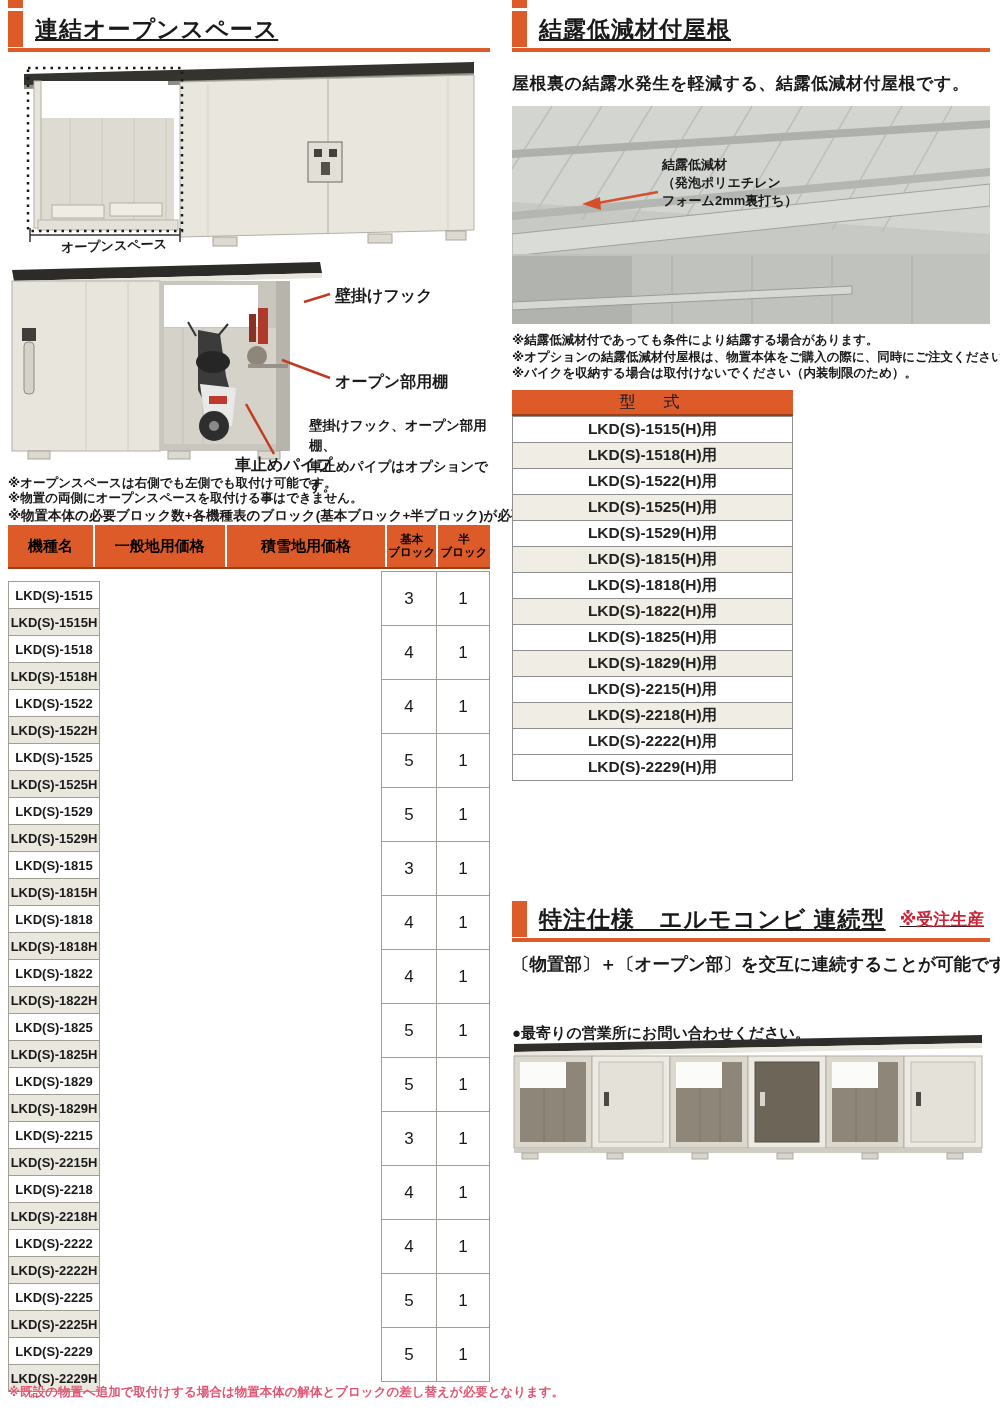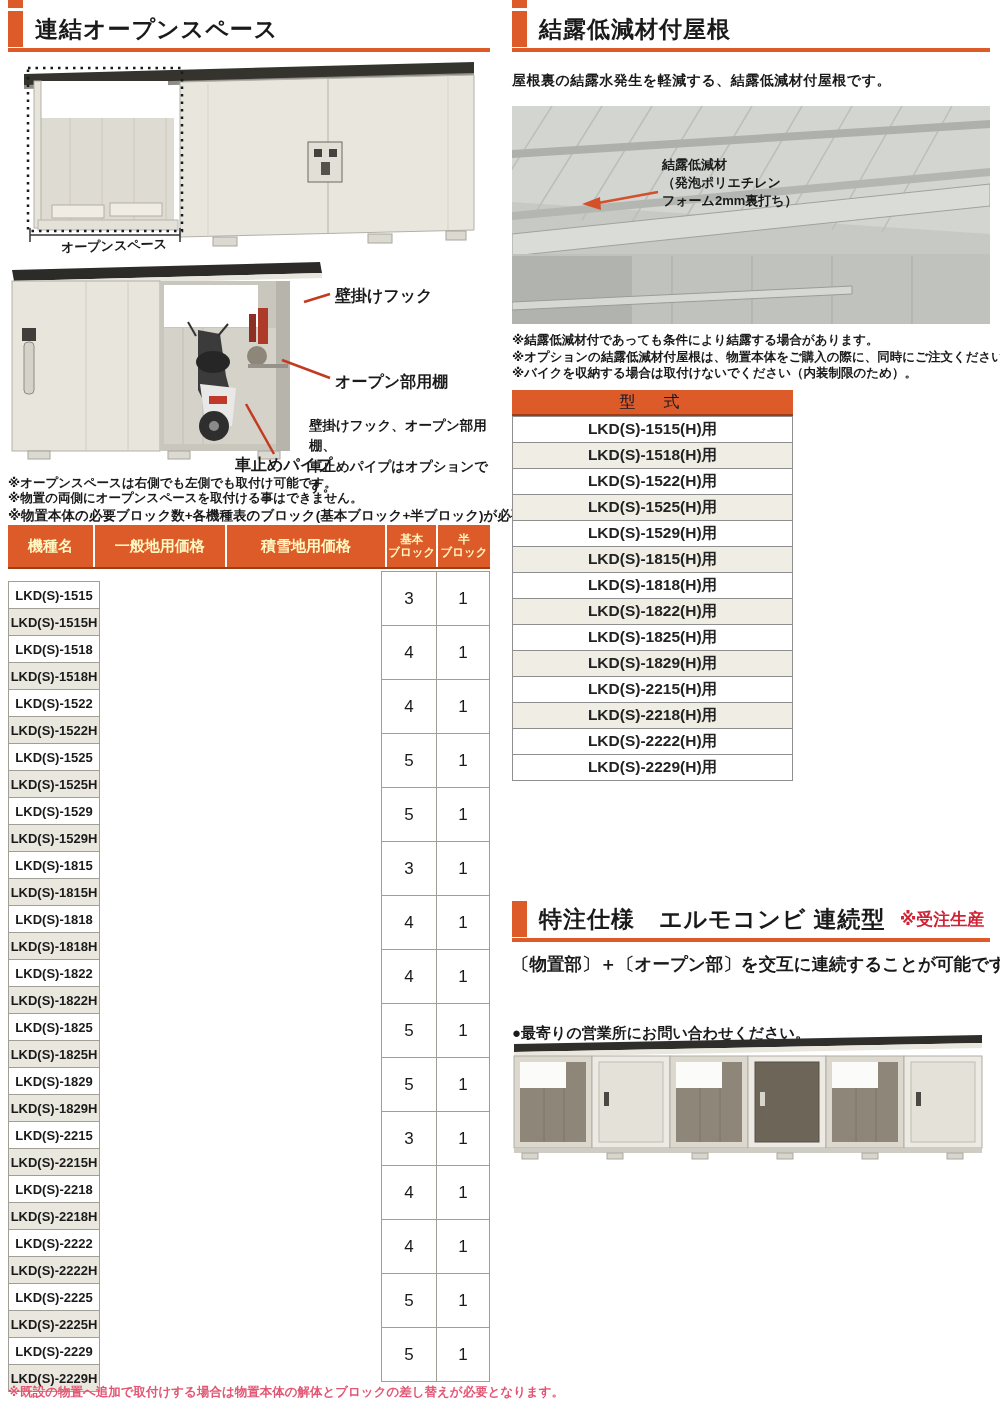--- a/index.html
+++ b/index.html
@@ -14,59 +14,59 @@
   *{margin:0;padding:0;box-sizing:content-box;}
   html,body{background:#fff;}
   body{
     width:1000px;height:1413px;position:relative;overflow:hidden;
     font-family:"Liberation Sans","DejaVu Sans",sans-serif;color:#1a1a1a;
   }
   .col-left{position:absolute;left:8px;top:0;width:482px;height:1413px;}
   .col-right{position:absolute;left:512px;top:0;width:478px;height:1413px;}
   .corner-sliver{position:absolute;left:0;top:0;width:15px;height:8px;background:var(--orange);}
   
-  .sec-head{position:absolute;left:0;right:0;height:38px;border-bottom:4px solid var(--orange);display:flex;align-items:center;}
+  .sec-head{position:absolute;left:0;right:0;height:38px;border-bottom:4px solid var(--orange);display:flex;align-items:center;text-decoration:underline;}
   .sec-bar{width:15px;height:36px;background:var(--orange);margin-right:12px;flex:0 0 auto;}
   .sec-title{font-size:23px;font-weight:bold;letter-spacing:1px;white-space:nowrap;}
   .badge-red{color:var(--red);font-size:17px;font-weight:bold;margin-left:14px;white-space:nowrap;}
   
   .illo1{position:absolute;top:54px;left:0;width:482px;height:202px;}
   .dim-label{position:absolute;left:40px;top:183px;width:132px;text-align:center;font-size:13px;font-weight:bold;transform:rotate(-2deg);}
   .illo2{position:absolute;top:258px;left:0;width:482px;height:216px;}
   .lbl{position:absolute;font-size:16px;font-weight:bold;white-space:nowrap;}
   .lbl-hook{left:327px;top:28px;}
   .lbl-shelf{left:327px;top:114px;}
   .lbl-stop{left:227px;top:197px;}
   .opt-caption{position:absolute;left:301px;top:158px;font-size:13.5px;font-weight:bold;line-height:1.5;white-space:pre-line;}
   .notes{position:absolute;top:476px;left:0;}
   .note{font-size:12.5px;font-weight:bold;line-height:1.2;white-space:nowrap;}
   .note-lg{font-size:13.5px;margin-top:2px;}
   
   .ptable{position:absolute;top:525px;left:0;width:482px;}
   .pt-head{display:flex;height:42px;background:var(--orange);border-bottom:2px solid var(--orange-dk);}
-  .th{color:#fef9c3;font-weight:bold;display:flex;align-items:center;justify-content:center;box-sizing:border-box;border-right:2px solid #fff;}
+  .th{color:#000000;font-weight:bold;display:flex;align-items:center;justify-content:center;box-sizing:border-box;border-right:2px solid #fff;}
   .th-model{width:92px;font-size:15px;}
   .th-p1{width:140px;font-size:15px;}
   .th-p2{width:170px;font-size:15px;}
   .th-b{width:54px;font-size:11.5px;line-height:1.15;white-space:pre-line;text-align:center;}
   .th-h{width:55px;border-right:none;}
   .pt-body{position:relative;height:813px;margin-top:2px;}
   .pt-models{position:absolute;left:0;top:0;width:92px;}
   .mcell{height:28px;margin-top:-1px;box-sizing:border-box;border:1px solid var(--border);background:#fff;display:flex;align-items:center;justify-content:center;font-size:13px;font-weight:bold;white-space:nowrap;}
   .pt-models .mcell:first-child{margin-top:10px;}
   .mcell.alt{background:var(--alt);}
   .pt-prices{position:absolute;left:92px;top:0;width:281px;height:811px;background:#fff;}
   .pt-blocks{position:absolute;left:373px;top:0;width:109px;}
   .bpair{height:55px;margin-top:-1px;box-sizing:border-box;border:1px solid var(--border);display:flex;background:#fff;}
   .pt-blocks .bpair:first-child{margin-top:0;}
   .bcell{width:54px;border-right:1px solid var(--border);display:flex;align-items:center;justify-content:center;font-size:17px;}
   .hcell{flex:1;display:flex;align-items:center;justify-content:center;font-size:17px;}
   .footnote{position:absolute;top:1384px;left:0;font-size:12.5px;font-weight:bold;color:var(--pink);white-space:nowrap;}
   
-  .lead{position:absolute;top:72px;left:0;font-size:14px;font-weight:bold;white-space:nowrap;letter-spacing:0.5px;}
+  .lead{position:absolute;top:72px;left:0;font-size:17px;font-weight:bold;white-space:nowrap;letter-spacing:0.5px;}
   .roofphoto{position:absolute;top:106px;left:0;width:478px;height:222px;}
   .photo-label{position:absolute;left:150px;top:50px;font-size:13px;font-weight:bold;line-height:1.4;white-space:pre-line;}
   .rnotes{position:absolute;top:332px;left:0;}
   .rnote{font-size:12.5px;font-weight:bold;line-height:1.32;white-space:nowrap;}
   .mtable{position:absolute;top:390px;left:0;width:281px;}
   .mt-head{height:26px;background:var(--orange);color:#0f172a;font-size:16px;font-weight:normal;display:flex;align-items:center;justify-content:center;border-bottom:2px solid var(--orange-dk);box-sizing:border-box;letter-spacing:6px;}
   .mrow{height:27px;margin-top:-1px;box-sizing:border-box;border:1px solid #8f8f8f;background:#fff;display:flex;align-items:center;justify-content:center;font-size:15.5px;font-weight:bold;color:#222;white-space:nowrap;}
   .mt-body .mrow:first-child{margin-top:0;}
   .mrow.alt{background:var(--alt2);text-align:right;}
   .sec-head2{top:900px;}

